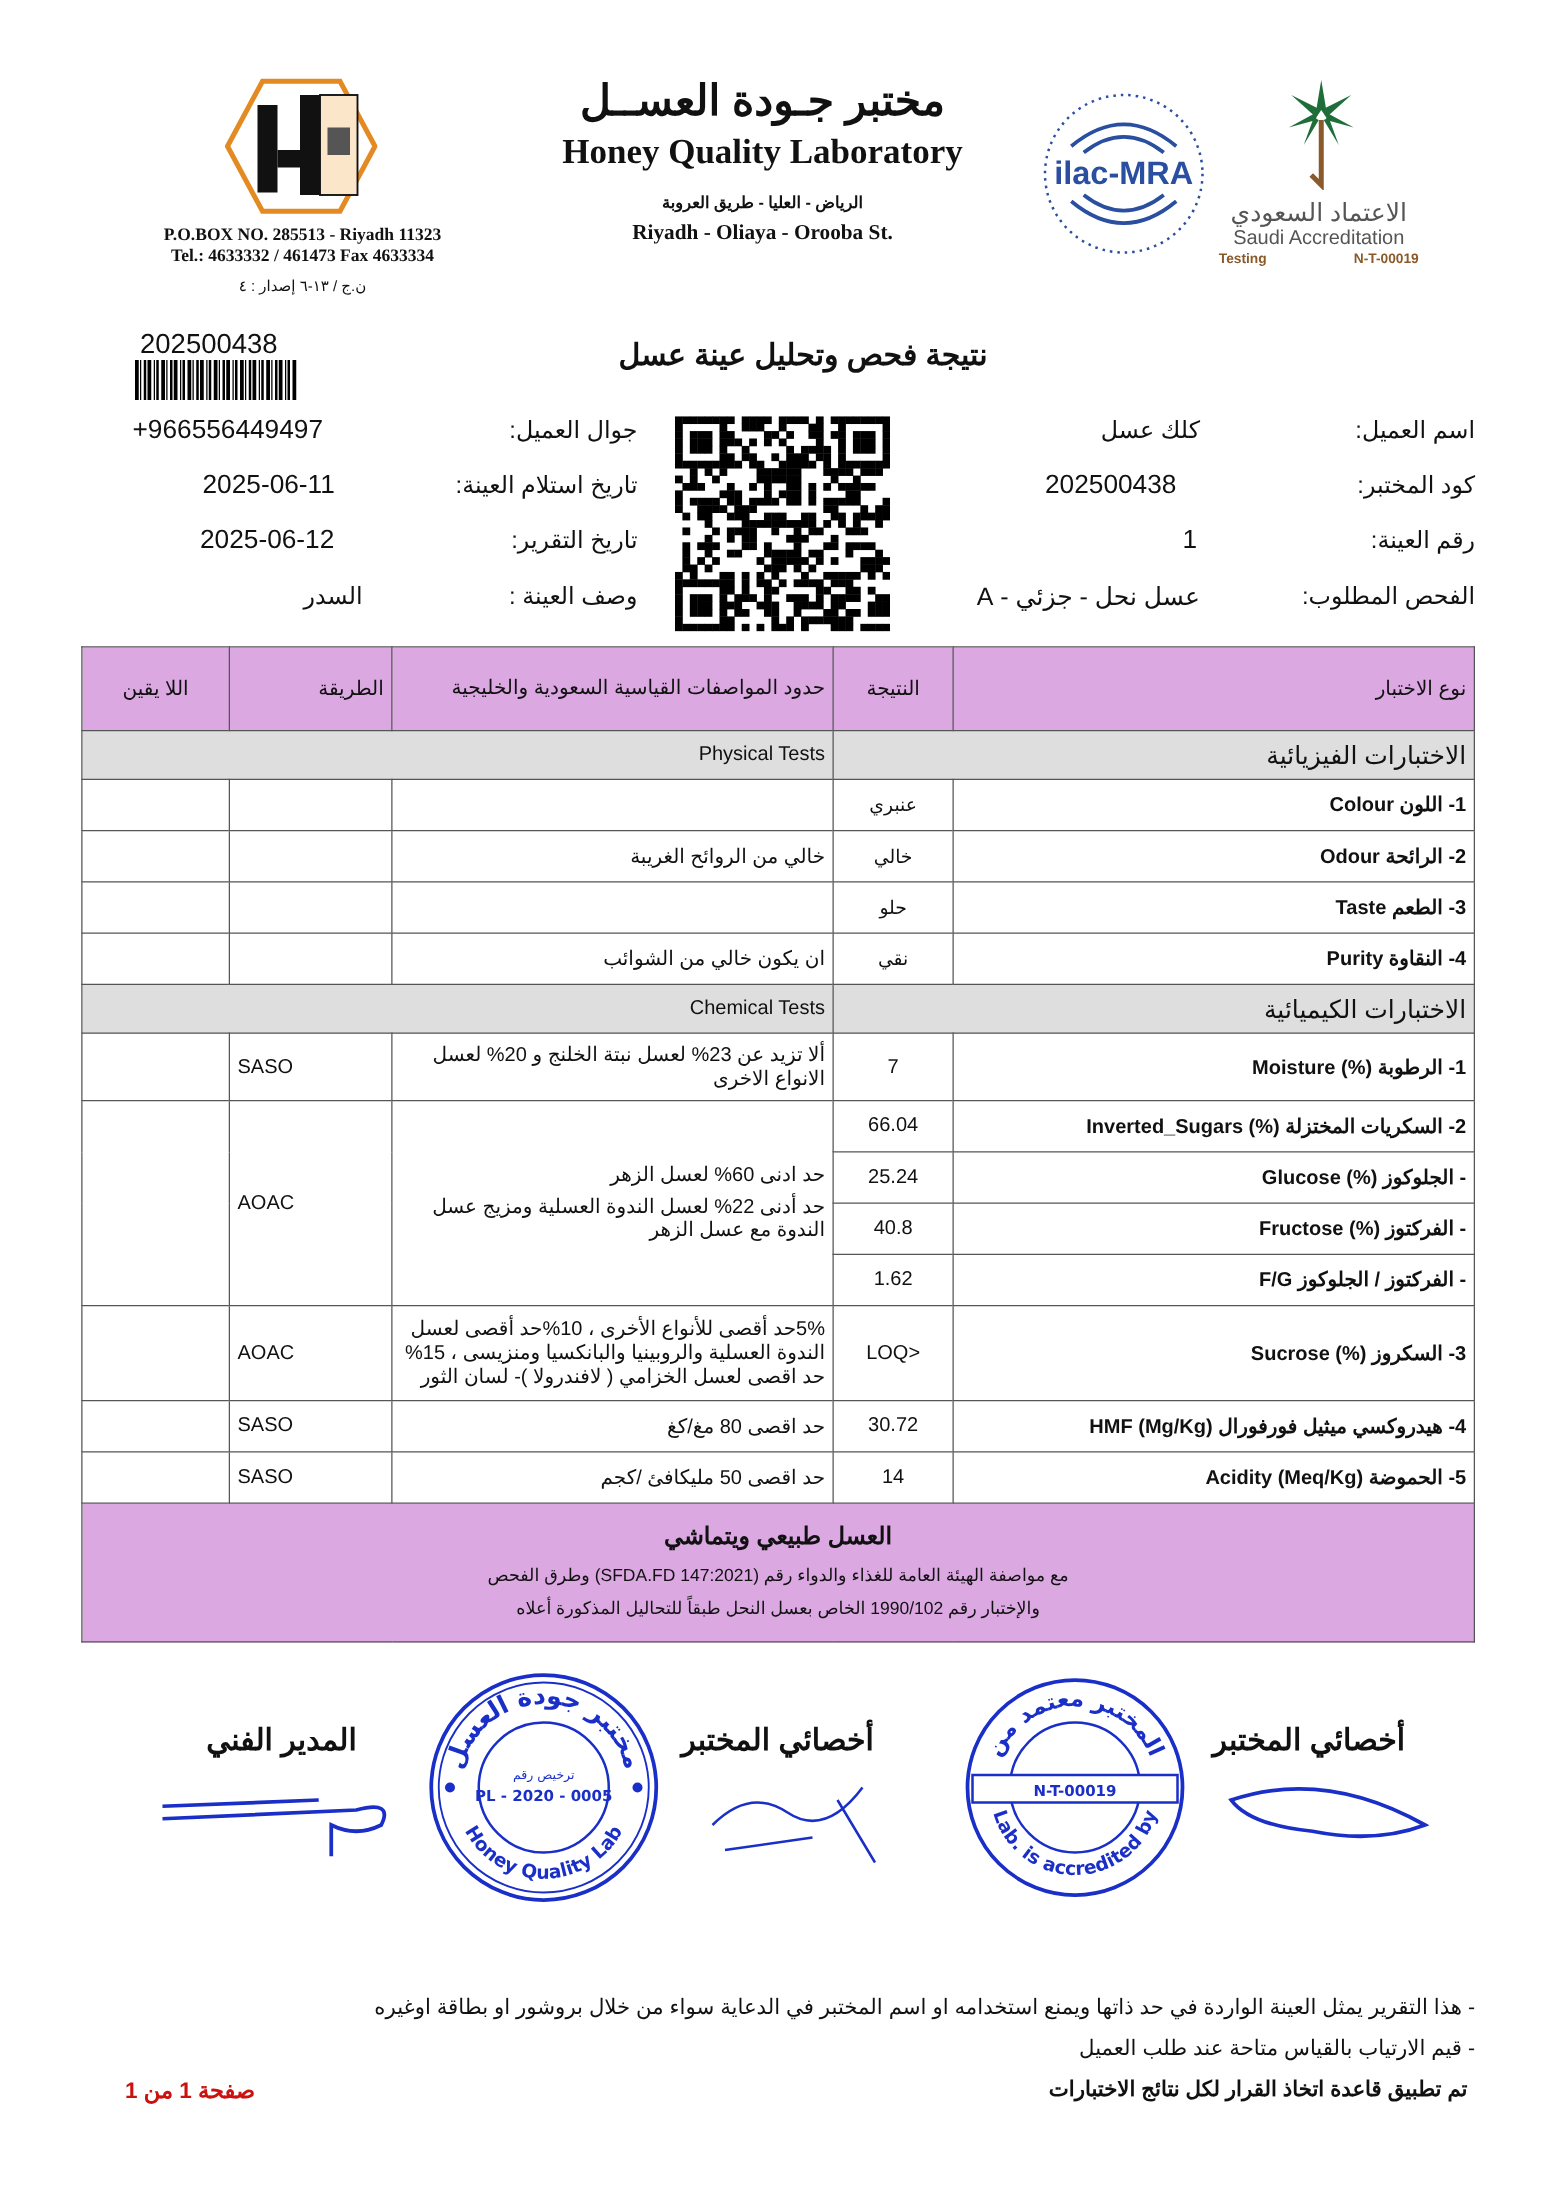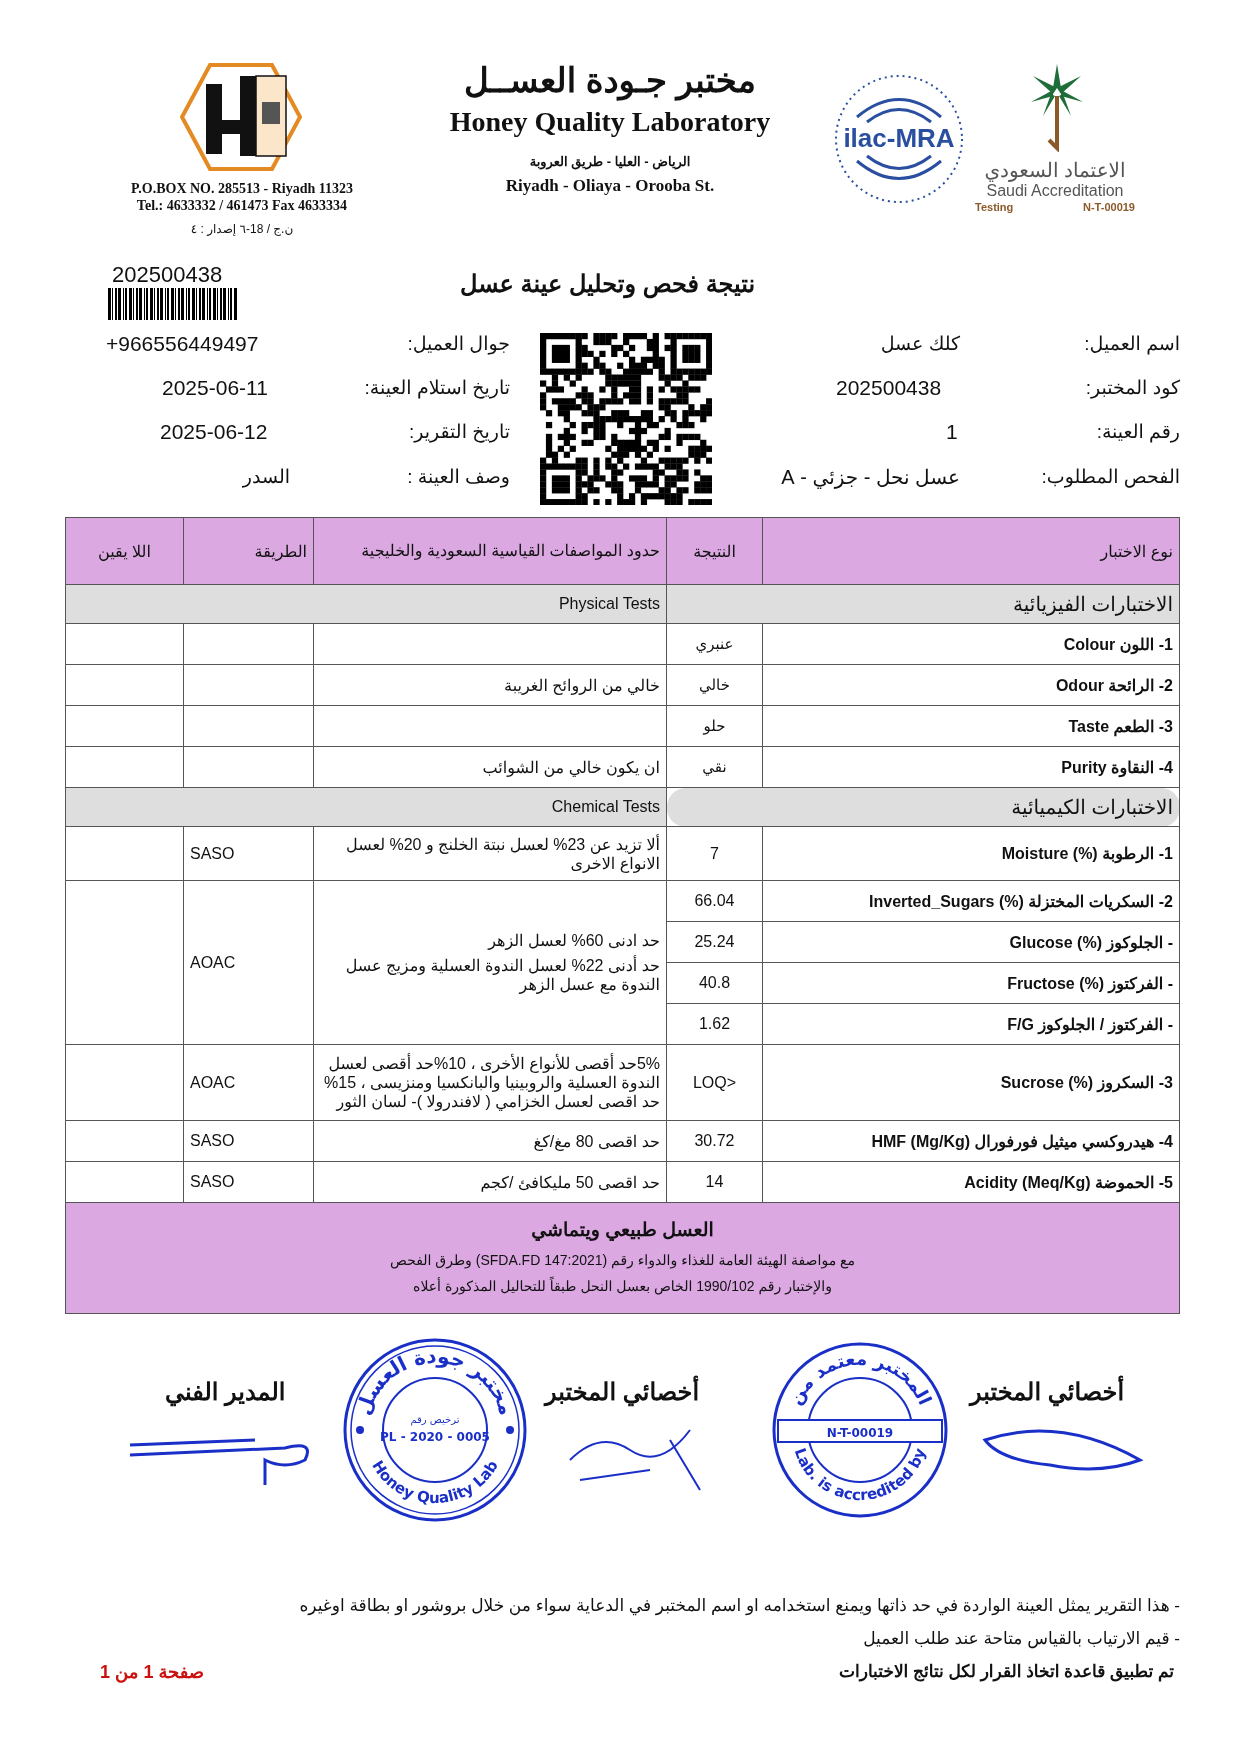--- a/index.html
+++ b/index.html
@@ -14,21 +14,21 @@
   .addr-ar{left:420px;top:154px;width:380px;text-align:center;font-size:13px;font-weight:bold;direction:rtl;}
   .addr-en{left:420px;top:176px;width:380px;text-align:center;font-family:"Liberation Serif",serif;font-weight:bold;font-size:17px;}
   .ilac{left:832px;top:72px;width:134px;height:134px;}
   .sa-logo{left:975px;top:62px;width:165px;height:160px;}
   .sa-ar{left:975px;top:158px;width:160px;text-align:center;font-size:20px;color:#555;direction:rtl;}
   .sa-en{left:975px;top:182px;width:160px;text-align:center;font-size:16px;color:#555;}
   .sa-sub{left:975px;top:201px;width:160px;font-size:11px;font-weight:bold;color:#8a5a2a;display:flex;justify-content:space-between;}
   
   .bc-num{left:112px;top:262px;font-size:22px;}
   .barcode{left:108px;top:288px;width:132px;height:32px;}
-  .title{left:460px;top:270px;width:330px;text-align:left;font-size:24px;font-weight:bold;direction:rtl;}
+  .title{left:460px;top:270px;width:330px;text-align:right;font-size:24px;font-weight:bold;direction:rtl;}
   .qr{left:540px;top:333px;width:172px;height:172px;}
   .info-label{font-size:19px;direction:rtl;text-align:right;}
   .info-val{font-size:21px;}
   
   table.res{position:absolute;left:65px;top:517px;width:1114px;border-collapse:collapse;direction:rtl;table-layout:fixed;}
   table.res td{border:1px solid #555;padding:0 6px;font-size:16px;vertical-align:middle;}
   .hdr td{background:#dba8e2;height:66px;font-size:19px;}
   .sec td{background:#dedede;height:38px;font-size:22px;}
   .sec .ar{text-align:right;}
   .sec .en{text-align:right;direction:ltr;}
@@ -54,21 +54,21 @@
     <rect x="42" y="58" width="40" height="14" fill="#111"></rect>
     <rect x="60" y="14" width="16" height="80" fill="#111"></rect>
     <rect x="76" y="14" width="30" height="80" fill="#fbe6c9" stroke="#111" stroke-width="1.5"></rect>
     <rect x="82" y="40" width="18" height="22" fill="#555"></rect>
   </svg>
 </div>
 <div class="abs pobox">
   <div>P.O.BOX NO. 285513 - Riyadh 11323</div>
   <div>Tel.: 4633332 / 461473 Fax 4633334</div>
 </div>
-<div class="abs issue">ن.ج / 18-٦   إصدار : ٤</div>
+<div class="abs issue">ن.ج / ١٣-٦   إصدار : ٤</div>
 
 <div class="abs lab-ar">مختبر جـودة العســل</div>
 <div class="abs lab-en">Honey Quality Laboratory</div>
 <div class="abs addr-ar">الرياض  - العليا - طريق العروبة</div>
 <div class="abs addr-en">Riyadh - Oliaya - Orooba St.</div>
 
 <div class="abs ilac">
   <svg width="134" height="134" viewBox="0 0 134 134">
     <circle cx="67" cy="67" r="63" fill="none" stroke="#2a4fa0" stroke-width="2" stroke-dasharray="2 4"></circle>
     <path d="M25 45 Q67 10 109 45" fill="none" stroke="#2a4fa0" stroke-width="3"></path>
@@ -655,21 +655,21 @@
     <td></td>
   </tr>
   <tr class="row">
     <td class="tname">4- النقاوة  Purity</td>
     <td class="res-c" style="font-size:15px;">نقي</td>
     <td class="lim">ان يكون خالي من الشوائب</td>
     <td class="meth"></td>
     <td></td>
   </tr>
   <tr class="sec">
-    <td class="ar" colspan="2" style="font-size:20px;border-radius:19px;">الاختبارات الكيميائية</td>
+    <td class="ar" colspan="2" style="font-size:20px;">الاختبارات الكيميائية</td>
     <td class="en" colspan="3">Chemical Tests</td>
   </tr>
   <tr class="row" style="height:54px;">
     <td class="tname">1- الرطوبة (%)  Moisture</td>
     <td class="res-c">7</td>
     <td class="lim">ألا تزيد عن 23% لعسل نبتة الخلنج و 20% لعسل الانواع الاخرى</td>
     <td class="meth">SASO</td>
     <td></td>
   </tr>
   <tr class="row">

